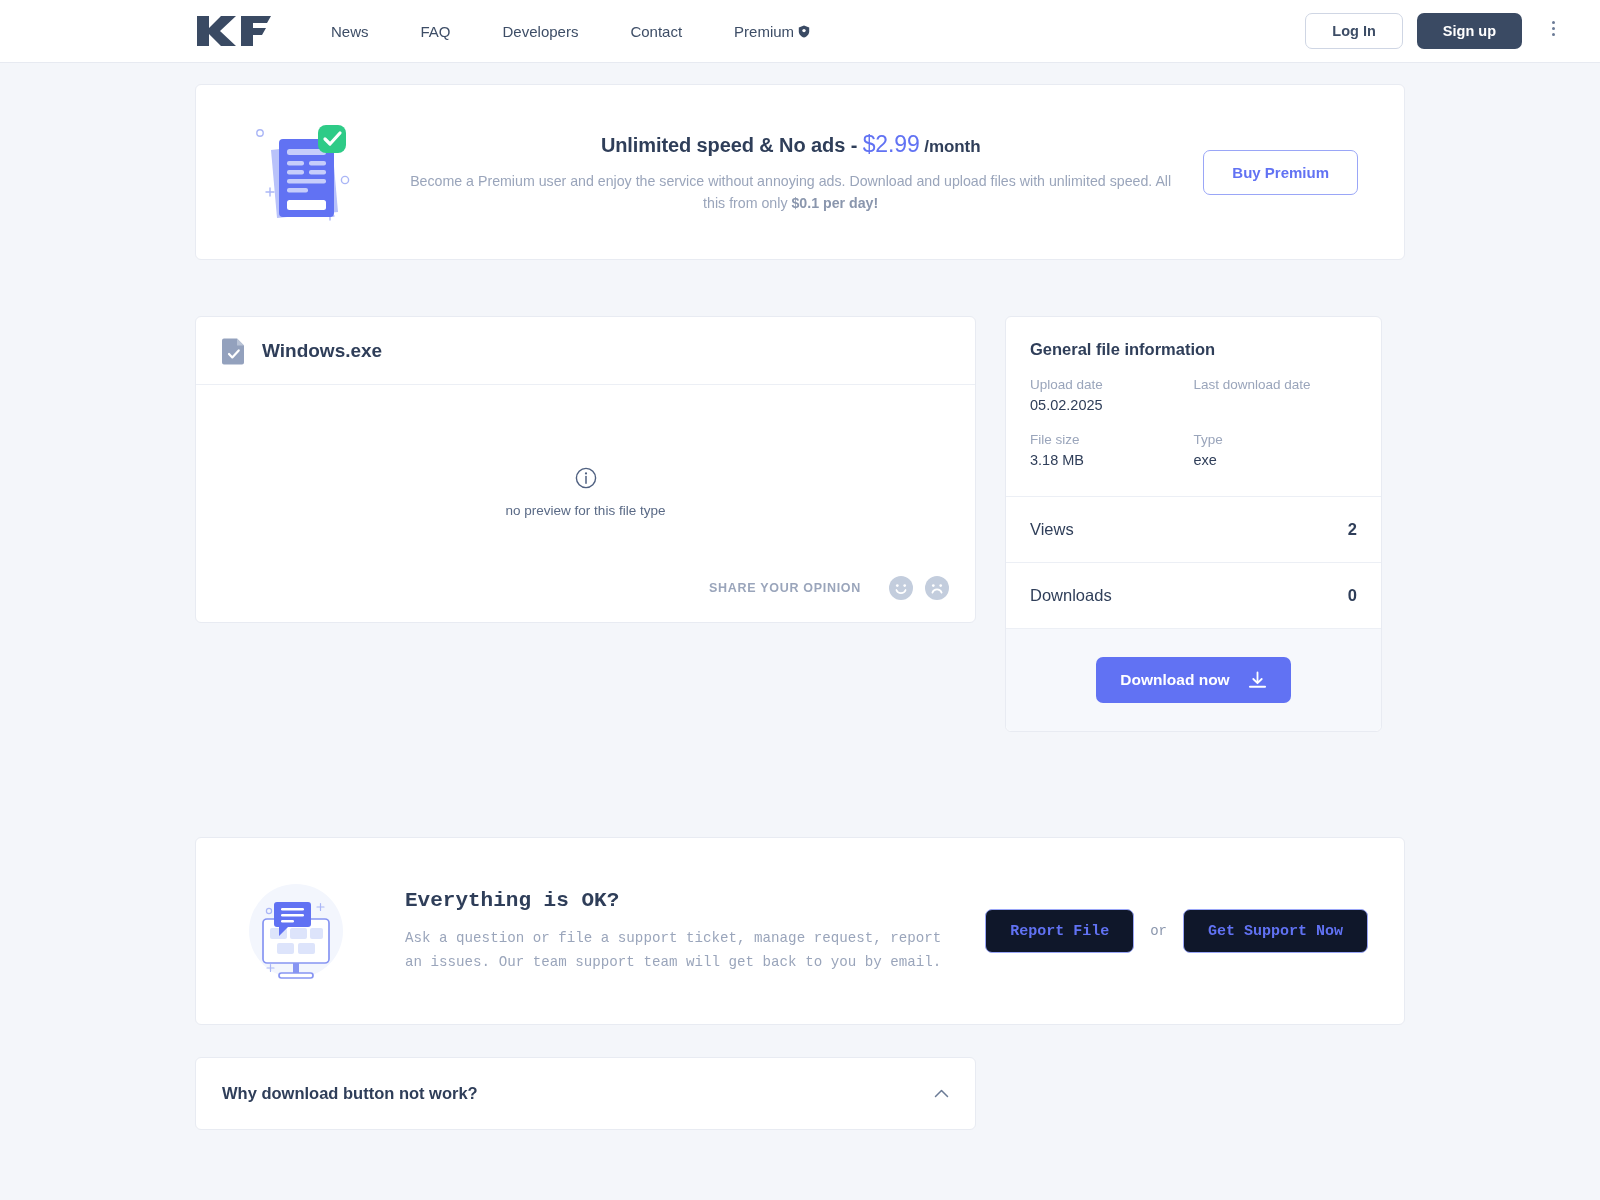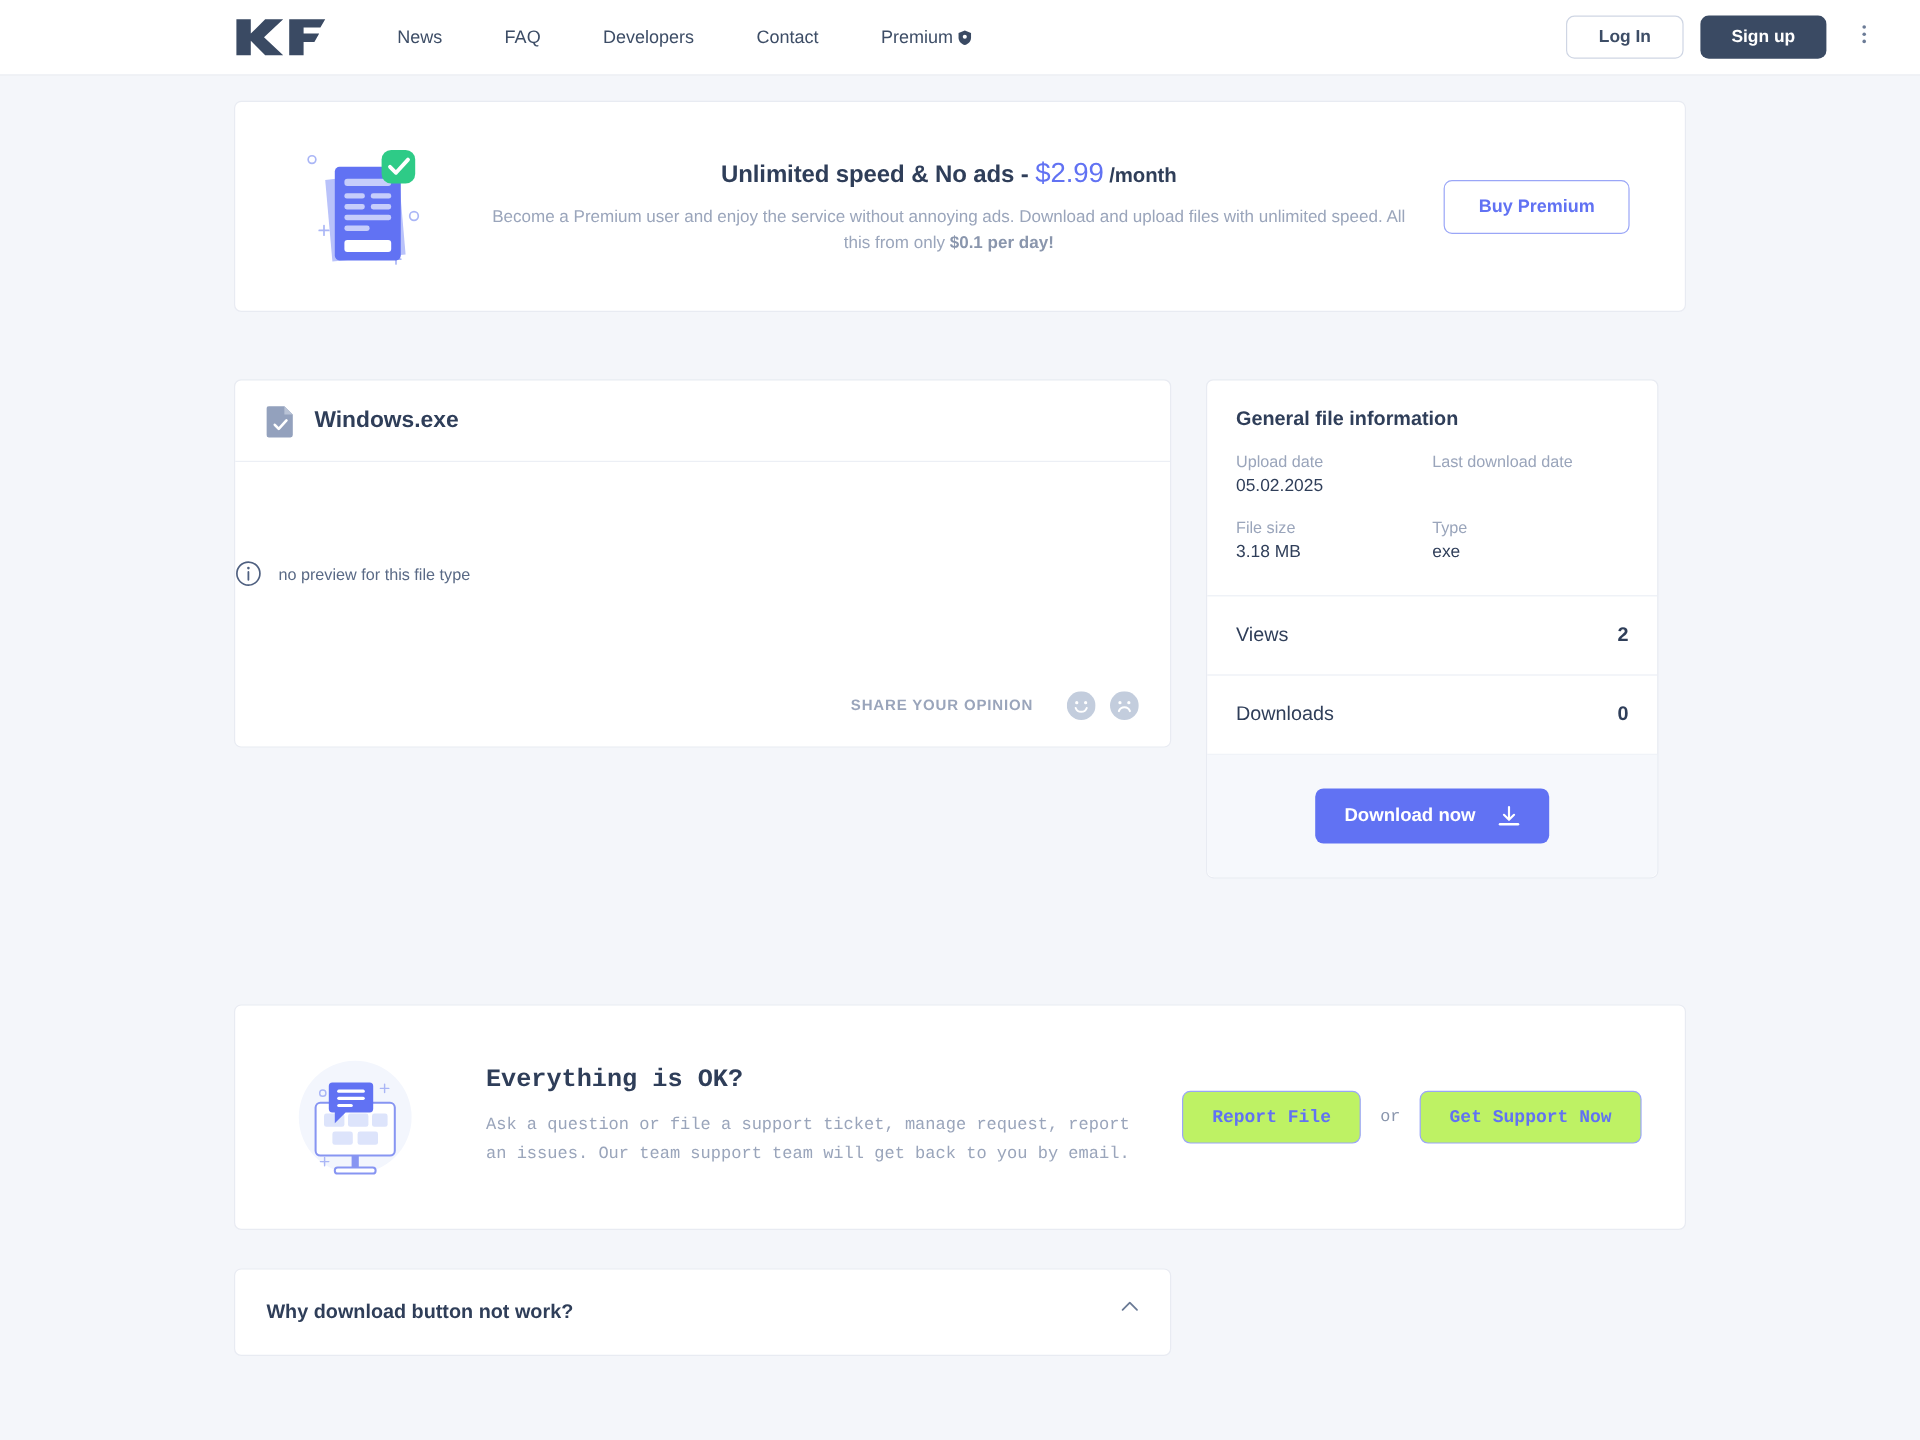--- a/index.html
+++ b/index.html
@@ -90,21 +90,21 @@
 
   .file-head {
     display: flex; align-items: center; gap: 16px;
     padding: 19px 26px; border-bottom: 1px solid #eceff5;
   }
   .file-name { font-size: 19px; font-weight: 700; color: #2f3e59; }
 
   .preview { height: 191px; position: relative; }
   .preview-center {
     position: absolute; left: 0; right: 0; top: 82px;
-    display: flex; flex-direction: row; align-items: center; gap: 14px;
+    display: flex; flex-direction: column; align-items: center; gap: 14px;
   }
   .preview-note { font-size: 13.5px; color: #5a6a86; }
 
   .opinion {
     display: flex; align-items: center; justify-content: flex-end;
     gap: 12px; padding: 0 26px 22px 0;
   }
   .opinion-label {
     font-size: 12.5px; letter-spacing: 0.7px; font-weight: 700;
     color: #9aa5bb; margin-right: 16px;
@@ -147,30 +147,30 @@
   }
   .support-illus { width: 140px; flex: 0 0 140px; display: flex; justify-content: center; }
   .support-text { flex: 1 1 auto; padding-left: 39px; padding-right: 30px; }
   .support-title { font-size: 21px; font-weight: 700; color: #2f3e59; }
   .support-desc {
     margin-top: 14px; font-size: 14.2px; line-height: 24px; color: #9aa5bb;
     max-width: 560px;
   }
   .support-actions { display: flex; align-items: center; gap: 16px; flex: 0 0 auto; }
   .btn-outline {
-    border: 1px solid #9aa6f7; color: #6172f3; background: #bef264;
+    border: 1px solid #9aa6f7; color: #6172f3; background: #0f172a;
     font-size: 15px; font-weight: 700; border-radius: 7px;
     height: 44px; padding: 0 24px; cursor: pointer; font-family: inherit;
   }
   .or-word { font-size: 14px; color: #8a96ad; }
 
   
   .faq { margin-top: 32px; width: 781px; }
   .faq-item {
-    display: flex; align-items: flex-start; justify-content: space-between;
+    display: flex; align-items: center; justify-content: space-between;
     padding: 26px 26px; cursor: pointer;
   }
   .faq-q { font-size: 16.5px; font-weight: 700; color: #2f3e59; }
 </style>
 </head>
 <body>
 
 <div class="header">
   <svg class="logo" viewBox="0 0 78 34">
     <path d="M2 2 H14 V14 L26 2 H41 L25 17 L41 32 H26 L14 20 V32 H2 Z" fill="#3a4a63"></path>

